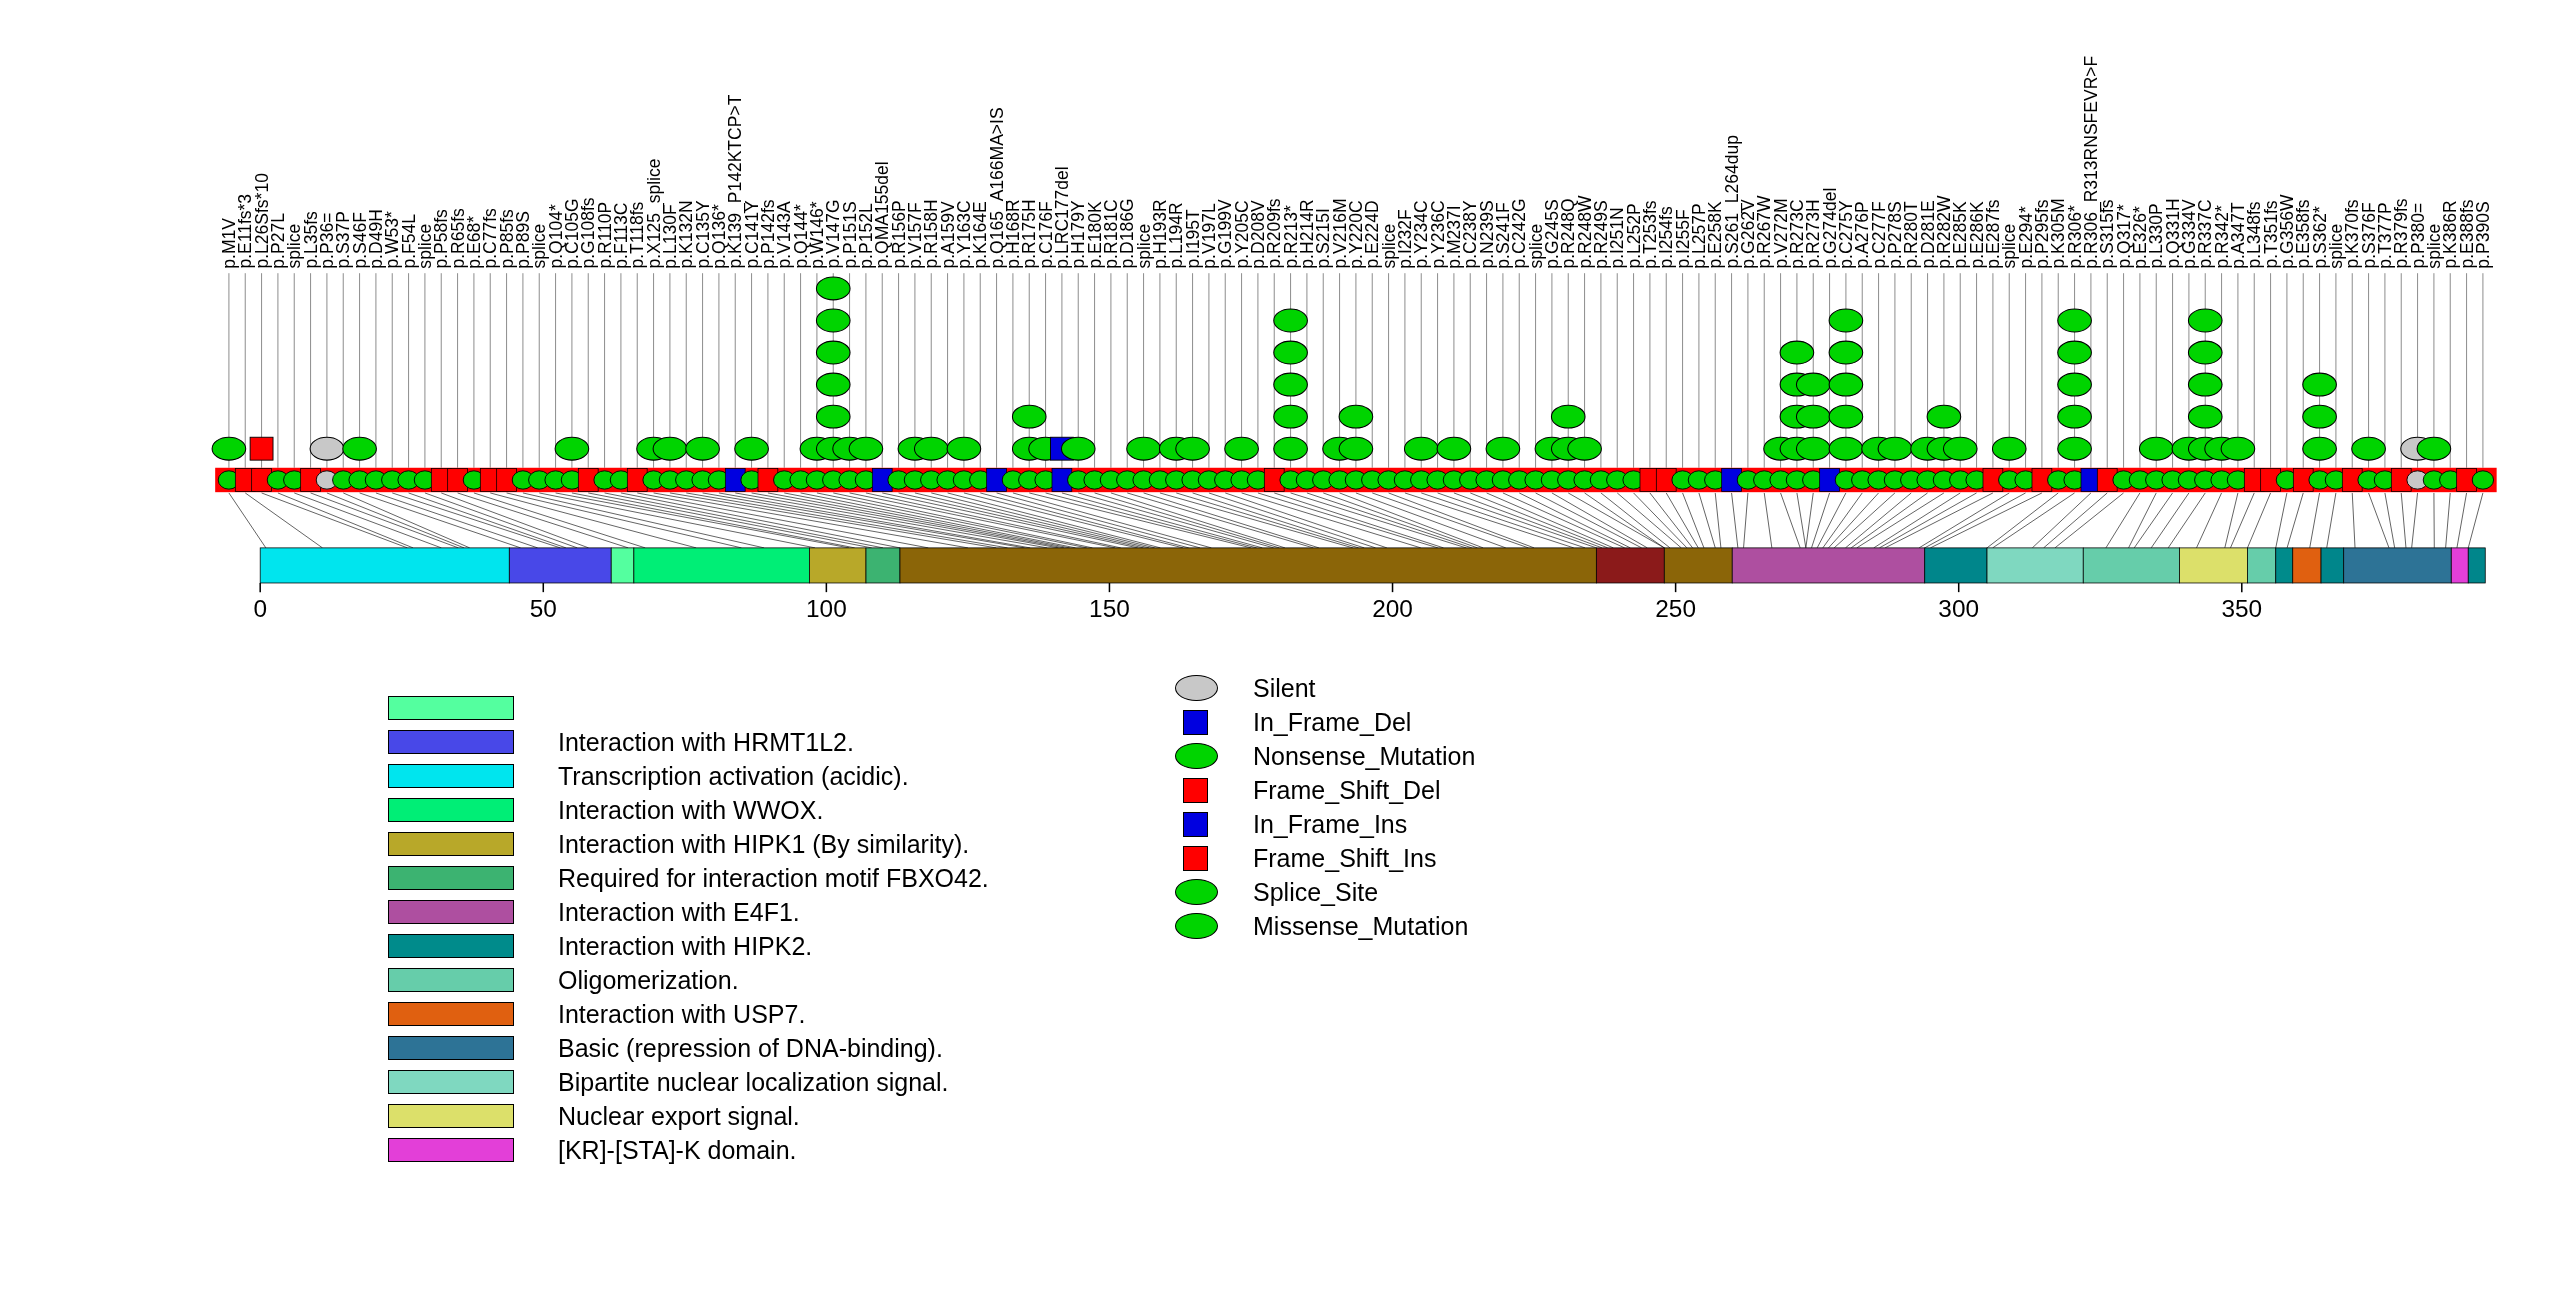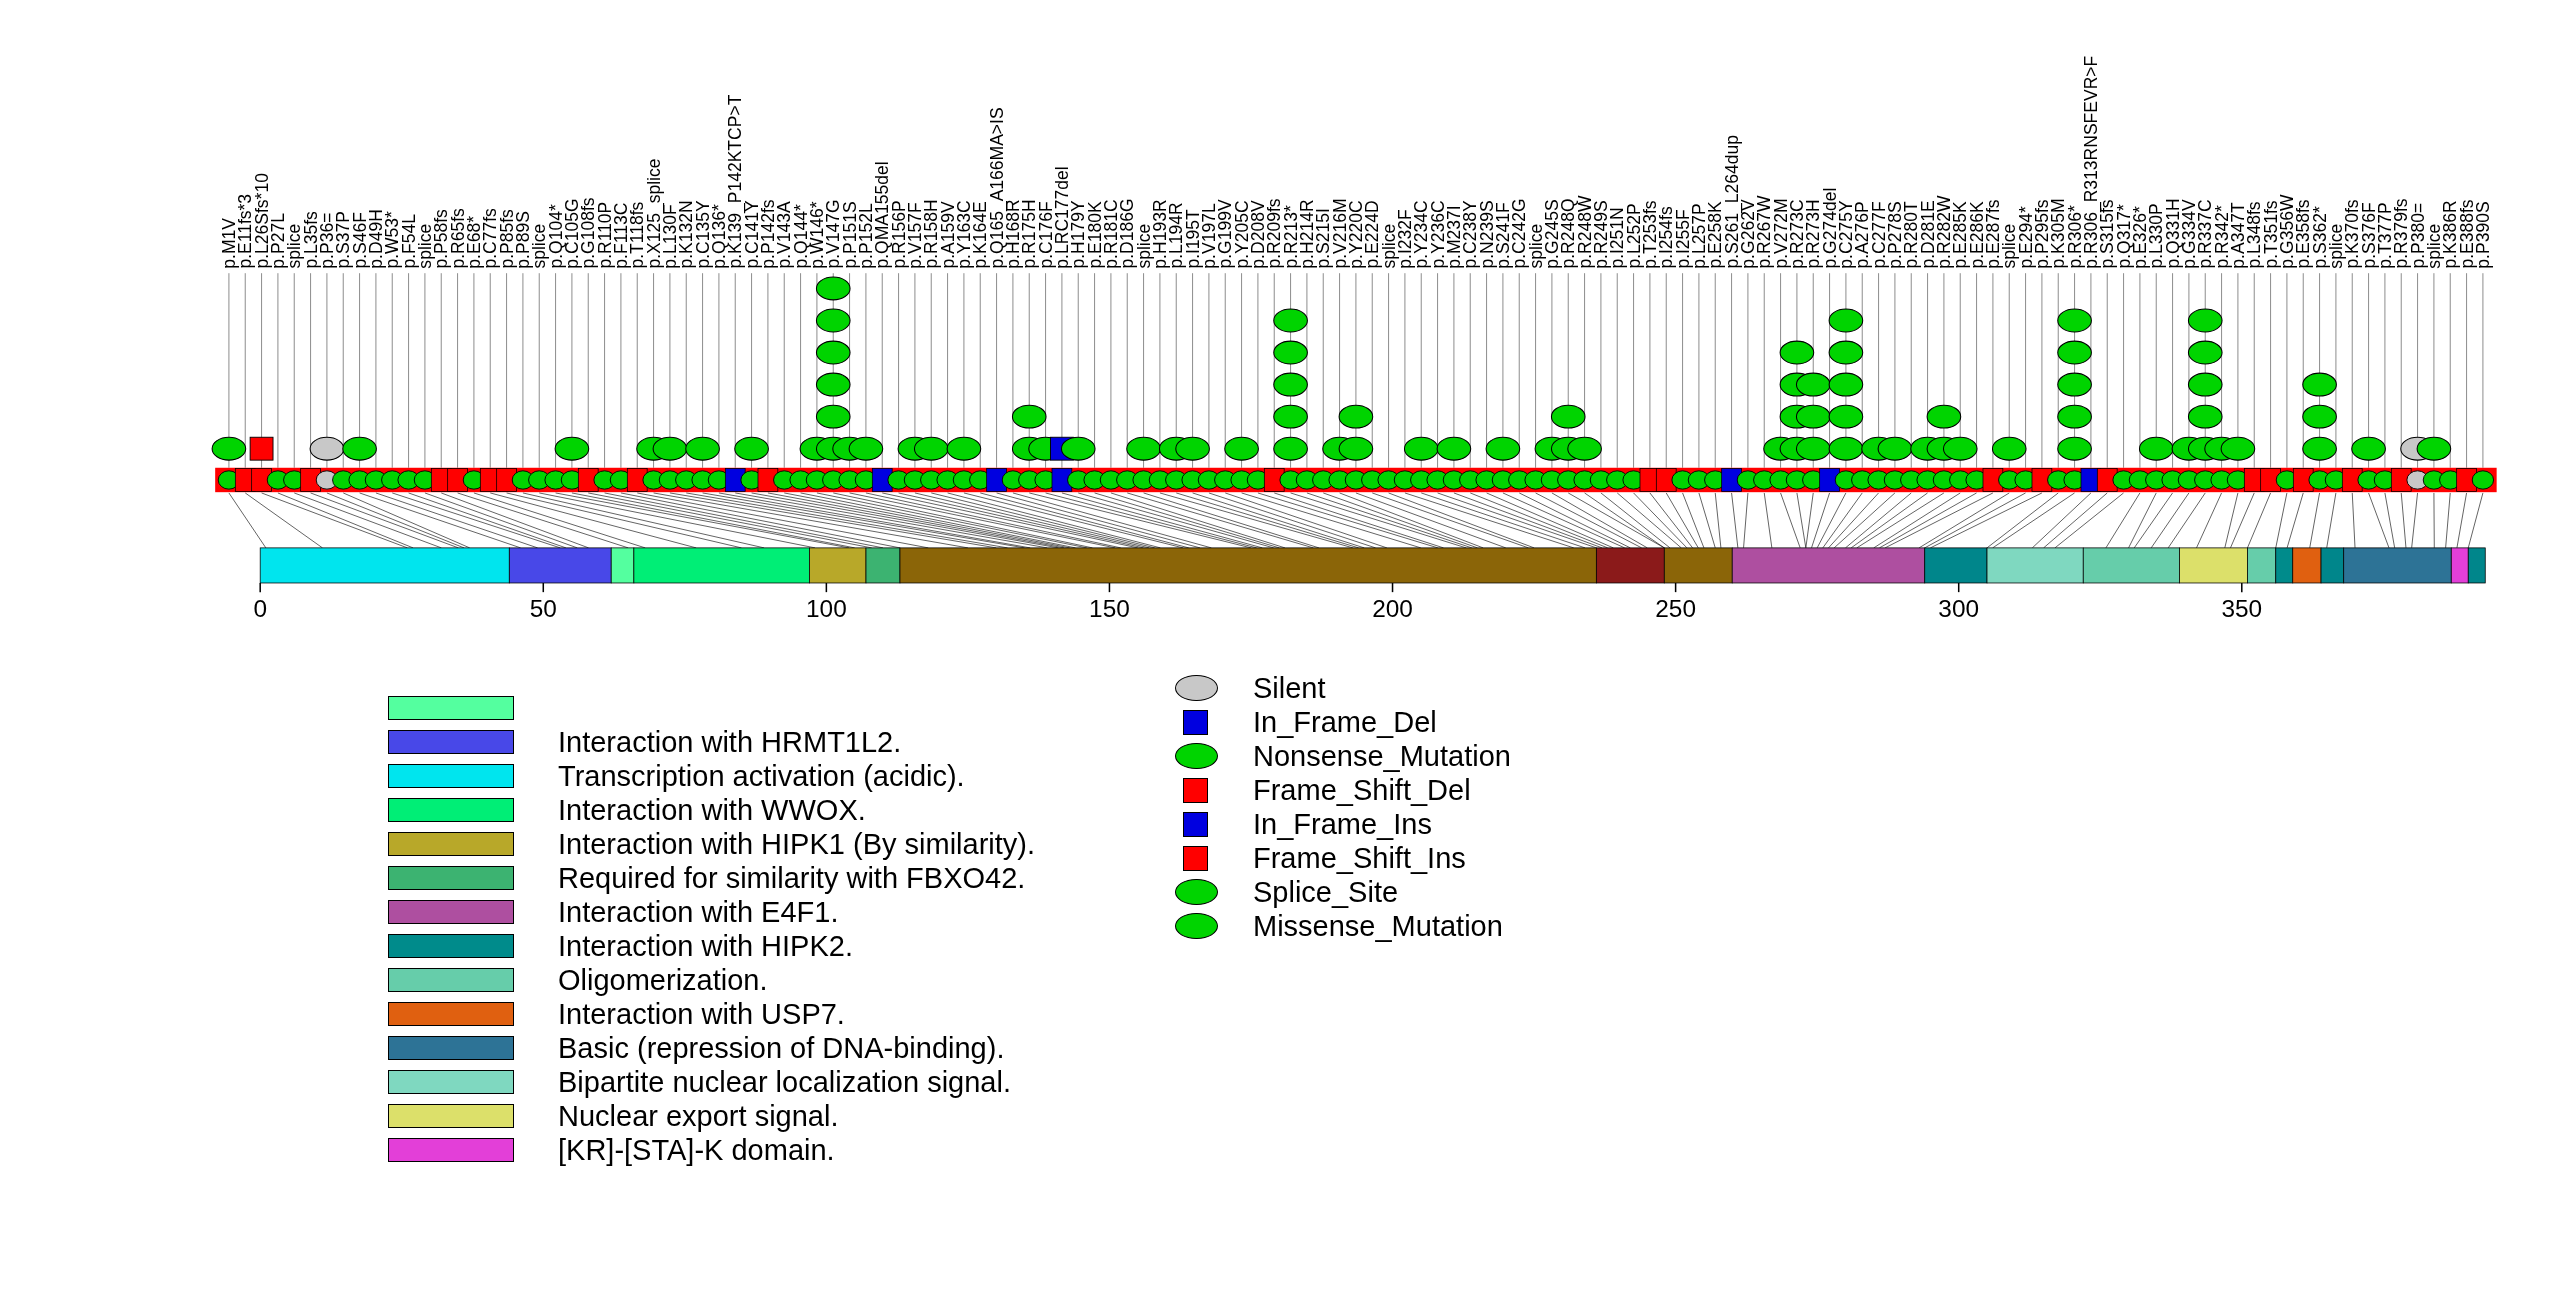--- a/index.html
+++ b/index.html
@@ -8,21 +8,21 @@
   #plot-svg{position:absolute;left:0;top:0;}
   #plot-svg text{font-family:"Liberation Sans",sans-serif;fill:#000;}
   .legend{position:absolute;display:flex;flex-direction:column;}
   #domain-legend{left:388px;top:691px;}
   #type-legend{left:1175px;top:671px;}
   .legend-row{display:flex;align-items:center;height:34px;}
   .swatch{width:124px;height:21.4px;border:0.8px solid #000;margin-right:44px;flex:none;}
   .tl-swatch-wrap{width:49px;display:flex;justify-content:flex-start;align-items:center;margin-right:29px;flex:none;}
   .tl-ellipse{width:41px;height:24.4px;border-radius:50%;border:1.5px solid #000;}
   .tl-square{width:23px;height:23px;border:0.8px solid #000;margin-left:7.6px;}
-  .legend-label{font-size:29px;line-height:1;white-space:nowrap;}
+  .legend-label{font-size:25px;line-height:1;white-space:nowrap;}
 </style>
 </head>
 <body>
 
 <div id="page">
   <svg id="plot-svg" width="2576" height="641" viewBox="0 0 3376 840">
       <line x1="300" y1="358" x2="300" y2="613" stroke="#444" stroke-width="0.8"></line>
       <line x1="300" y1="646" x2="348.42" y2="718" stroke="#000" stroke-width="0.8"></line>
       <text x="308" y="352" font-size="23" text-anchor="start" transform="rotate(-90 308 352)">p.M1V</text>
       <line x1="321.40579710144925" y1="358" x2="321.40579710144925" y2="613" stroke="#444" stroke-width="0.8"></line>
@@ -718,21 +718,21 @@
       <div class="legend-row">
         <div class="swatch" style="background: rgb(0, 238, 118);"></div>
         <div class="legend-label">Interaction with WWOX.</div>
       </div>
       <div class="legend-row">
         <div class="swatch" style="background: rgb(184, 168, 41);"></div>
         <div class="legend-label">Interaction with HIPK1 (By similarity).</div>
       </div>
       <div class="legend-row">
         <div class="swatch" style="background: rgb(60, 179, 113);"></div>
-        <div class="legend-label">Required for similarity with FBXO42.</div>
+        <div class="legend-label">Required for interaction motif FBXO42.</div>
       </div>
       <div class="legend-row">
         <div class="swatch" style="background: rgb(174, 79, 160);"></div>
         <div class="legend-label">Interaction with E4F1.</div>
       </div>
       <div class="legend-row">
         <div class="swatch" style="background: rgb(0, 139, 139);"></div>
         <div class="legend-label">Interaction with HIPK2.</div>
       </div>
       <div class="legend-row">

